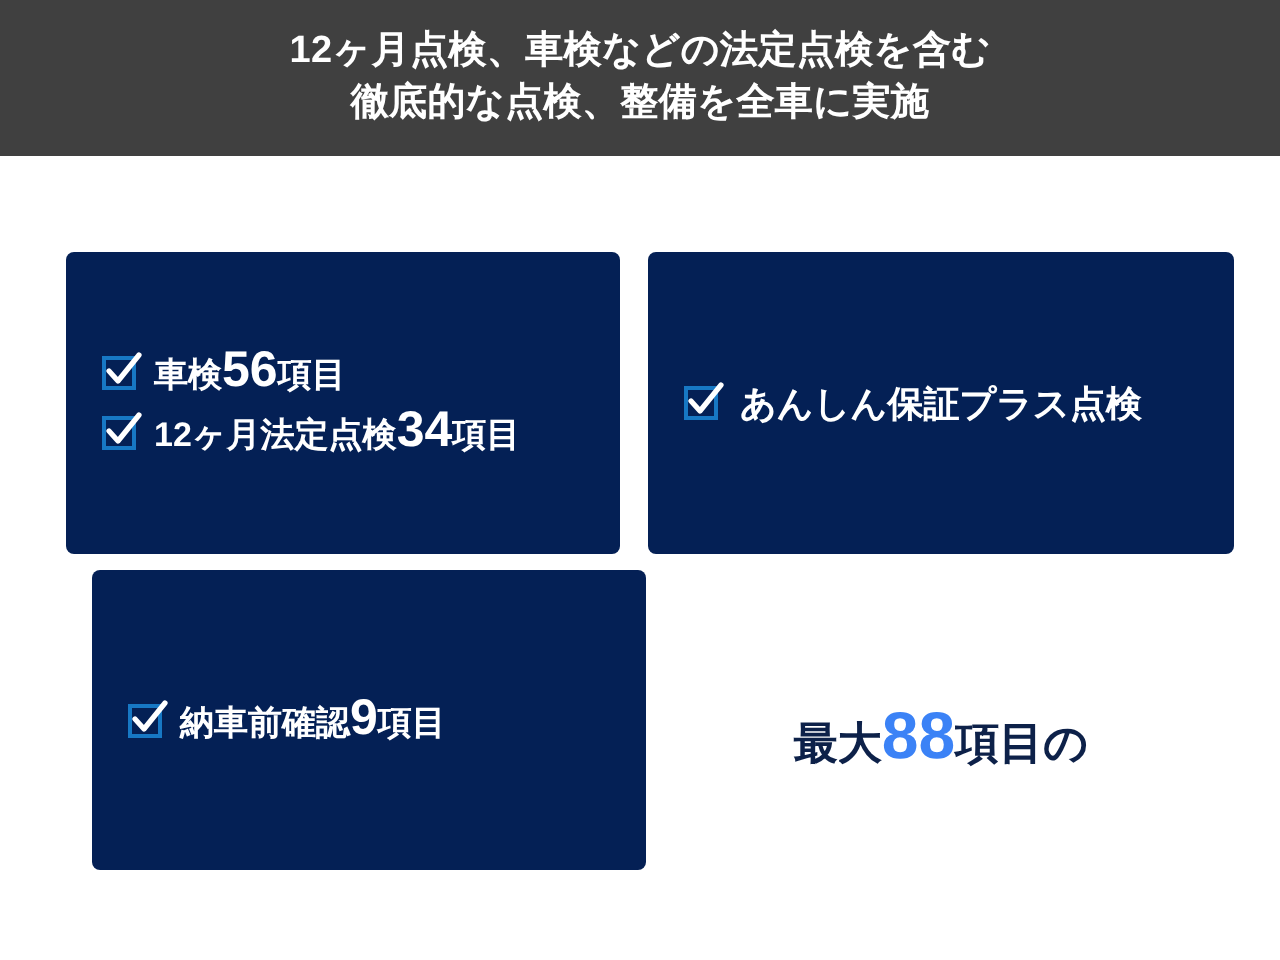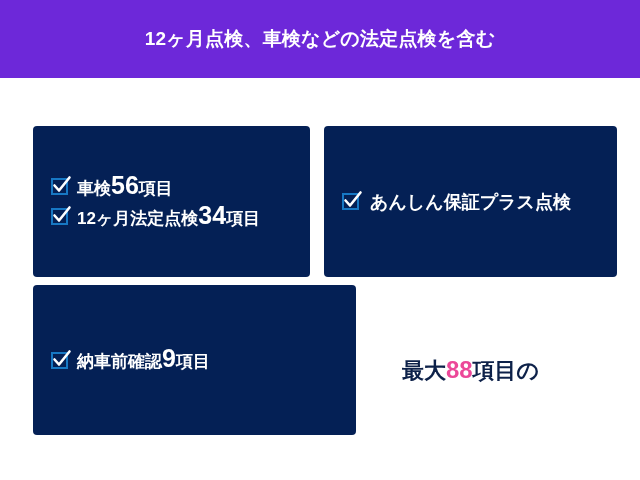--- a/index.html
+++ b/index.html
@@ -15,21 +15,21 @@
     position: relative;
   }
 
   
   .header {
     position: absolute;
     left: 0;
     top: 0;
     width: 640px;
     height: 78px;
-    background: #6d28d9;
+    background: #404040;
     display: flex;
     flex-direction: column;
     align-items: center;
     justify-content: center;
   }
   .header-line {
     color: #ffffff;
     font-size: 19px;
     font-weight: bold;
     line-height: 26px;
@@ -50,23 +50,23 @@
     width: 277px;
     height: 151px;
   }
   #card-right-top {
     left: 324px;
     top: 126px;
     width: 293px;
     height: 151px;
   }
   #card-left-bottom {
-    left: 33px;
+    left: 46px;
     top: 285px;
-    width: 323px;
+    width: 277px;
     height: 150px;
   }
 
   
   .rows {
     position: absolute;
     left: 0;
     top: 0;
     width: 100%;
     height: 100%;
@@ -158,32 +158,33 @@
     gap: 6px;
   }
   .summary-line {
     color: #0d2149;
     font-weight: bold;
     font-size: 22px;
     line-height: 28px;
     white-space: nowrap;
   }
   .summary-line .accent {
-    color: #ec4899;
-    font-size: 24px;
+    color: #3b82f6;
+    font-size: 33px;
   }
   .summary-line .mid {
     font-size: 22px;
   }
 </style>
 </head>
 <body>
 
 <div class="header">
   <div class="header-line">12ヶ月点検、車検などの法定点検を含む</div>
+  <div class="header-line">徹底的な点検、整備を全車に実施</div>
 </div>
 
 <div class="card" id="card-left-top">
   <div class="rows">
 
     <div class="check-row">
       <span class="checkbox">
         <svg viewBox="0 0 21 21" aria-hidden="true">
           <path d="M3.5 10.5 L8 15.5 L18.5 2.5" fill="none" stroke="#ffffff" stroke-width="2.6" stroke-linecap="round" stroke-linejoin="round"></path>
         </svg>

